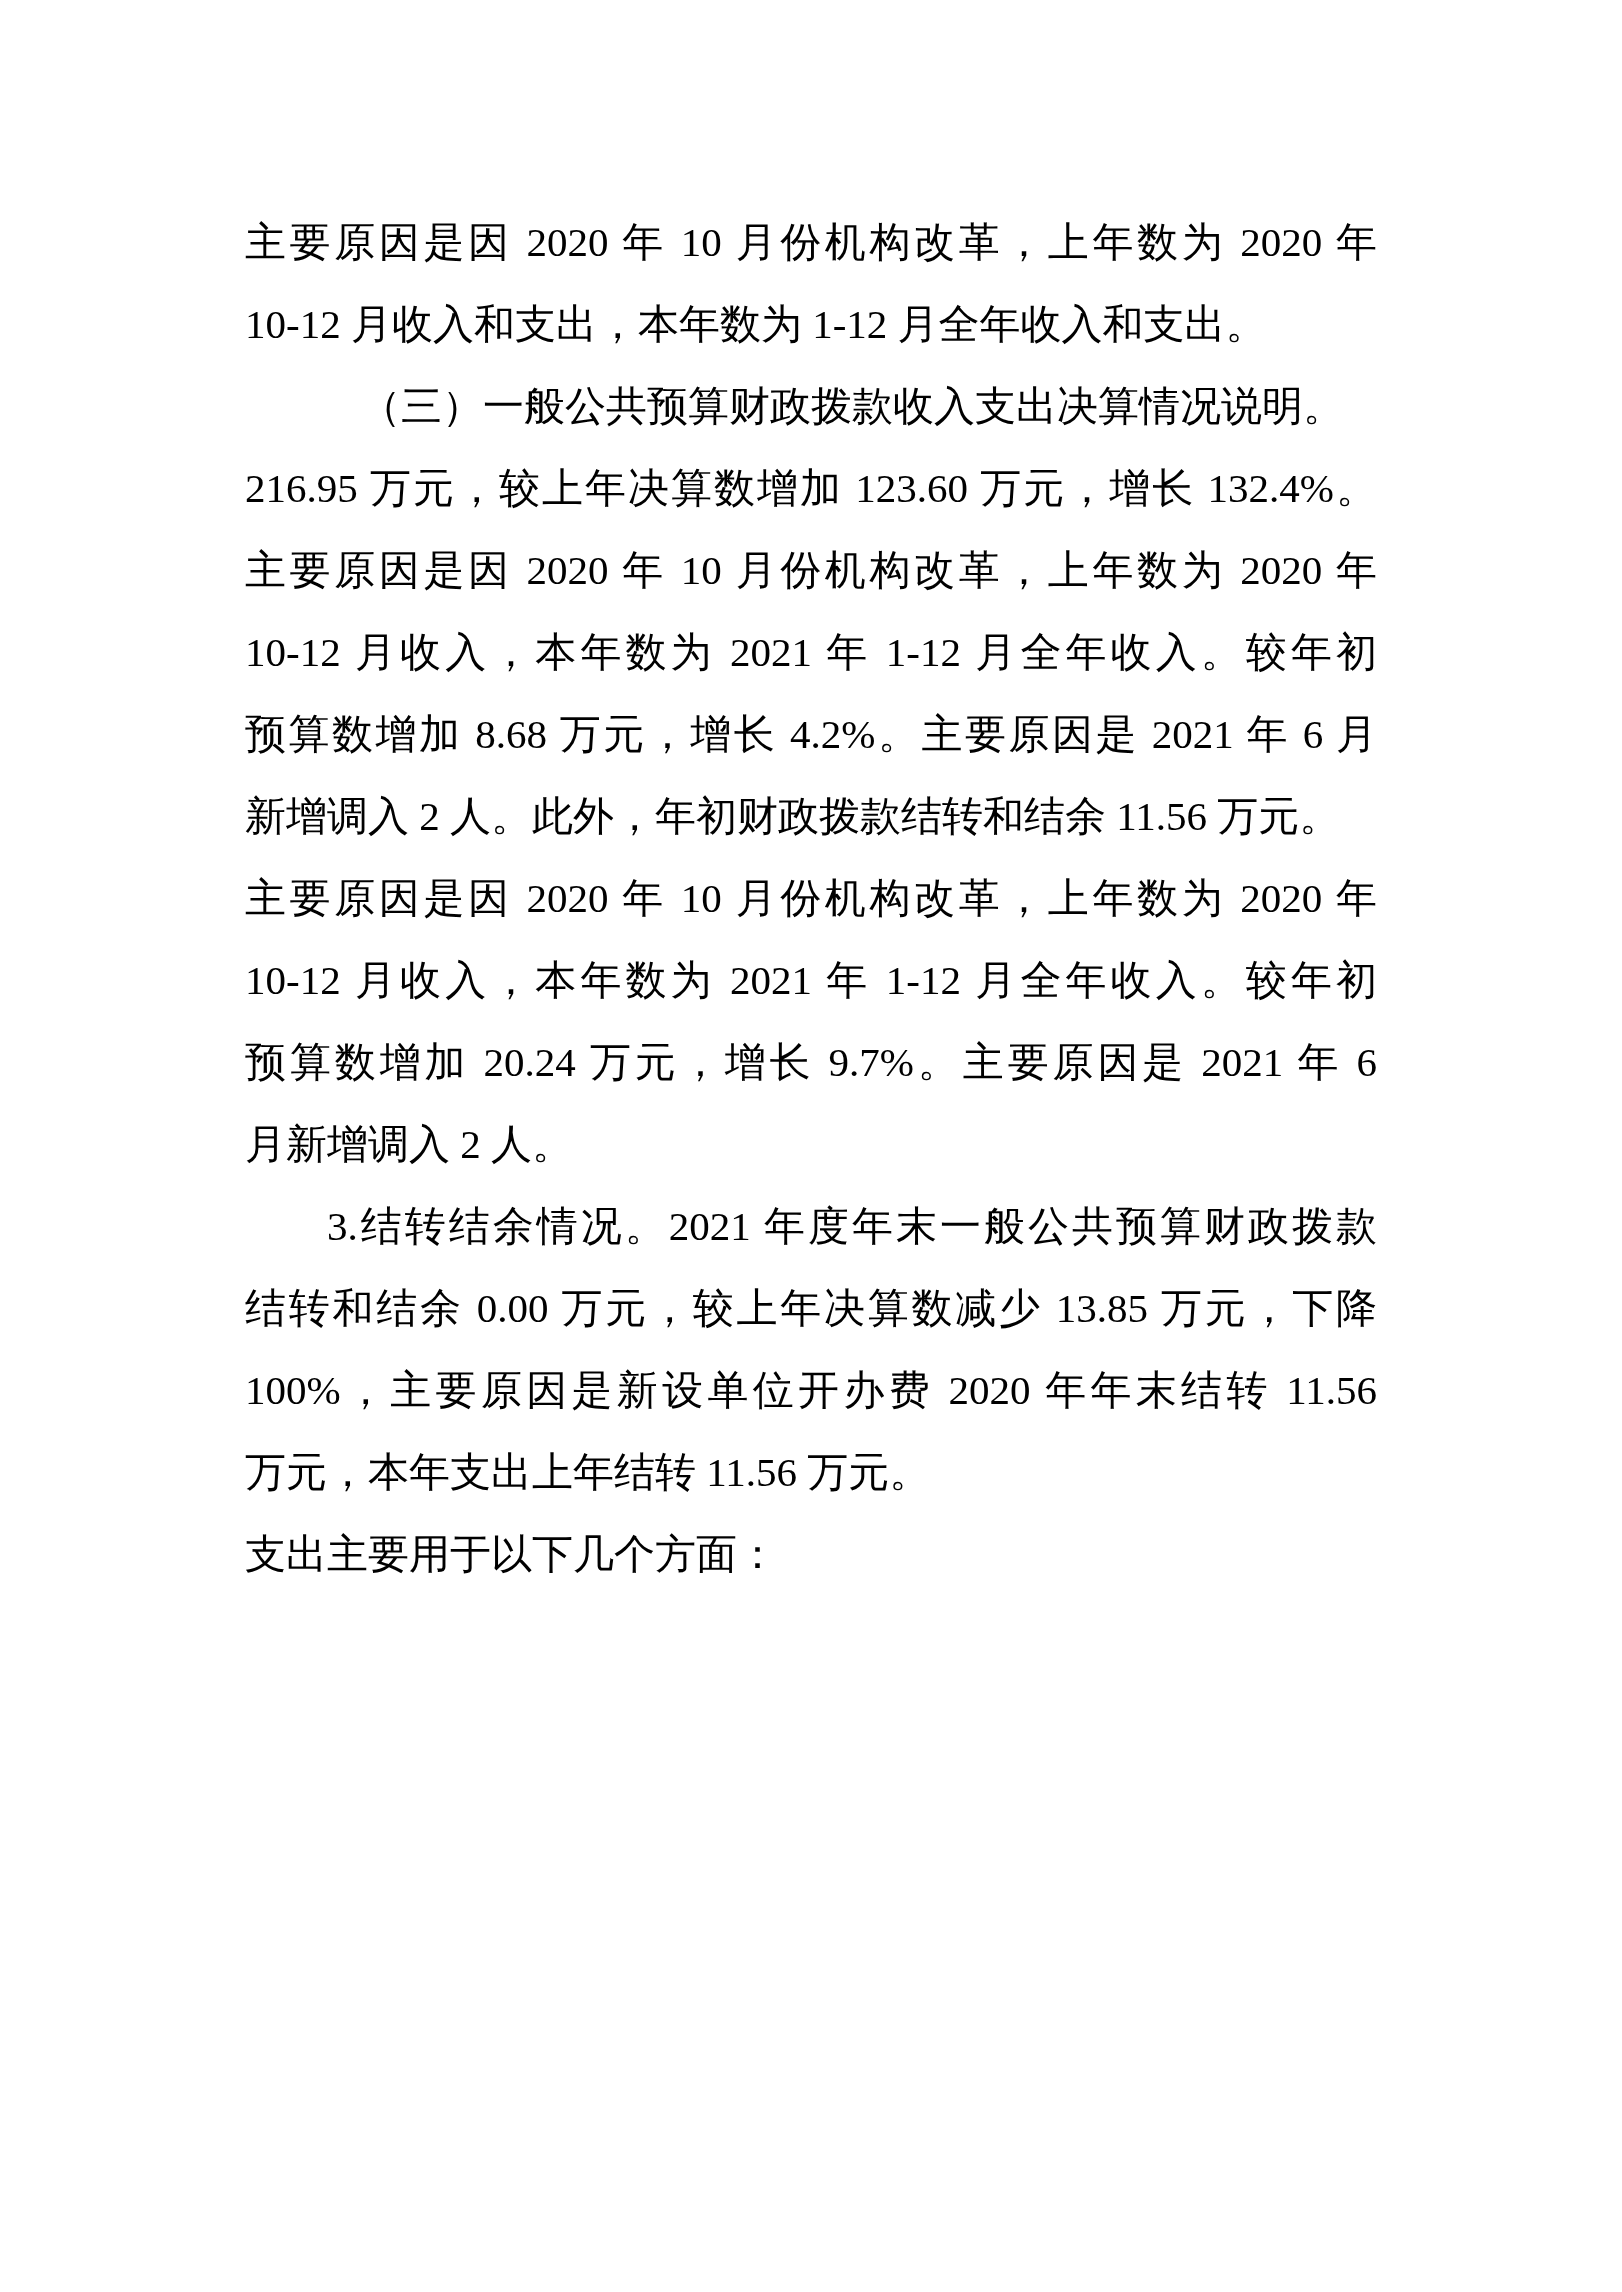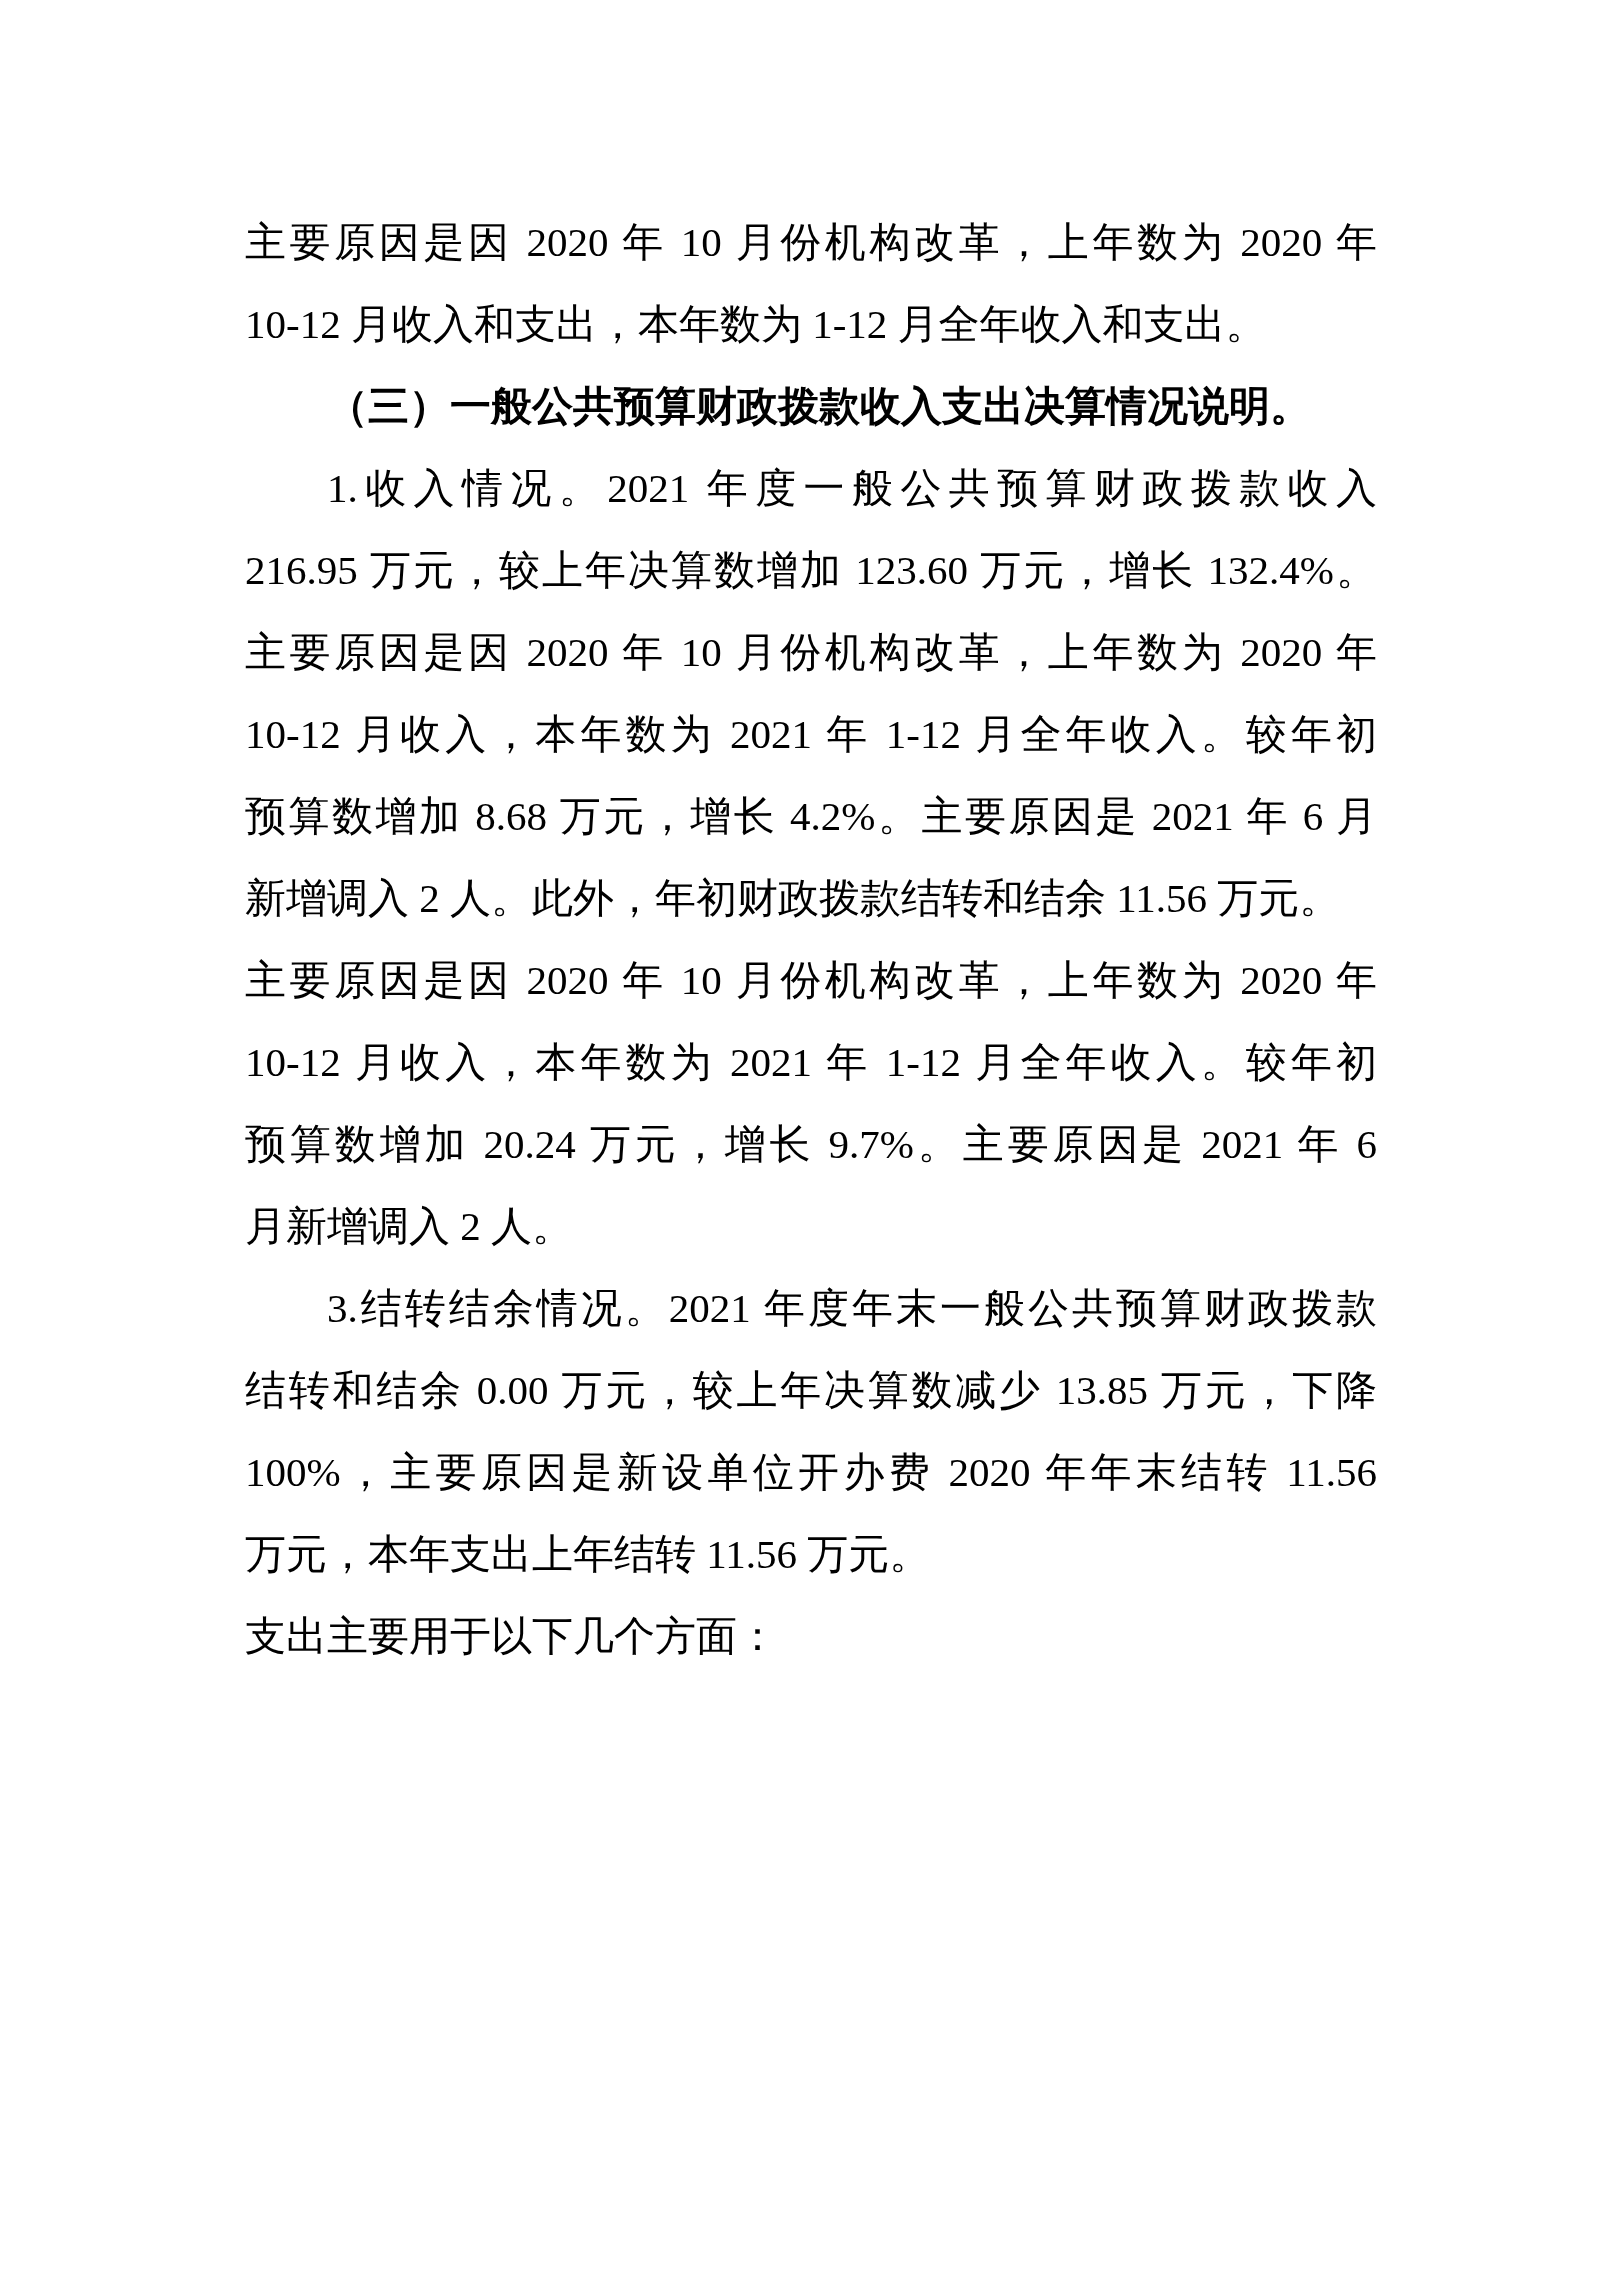--- a/index.html
+++ b/index.html
@@ -31,32 +31,32 @@
     text-align: left;
   }
   .line.j {
     text-align: justify;
     text-align-last: justify;
   }
   .line.ind {
     text-indent: 82px;
   }
   .line.b {
-    font-weight: bold;
+    font-weight: normal;
+    text-align: center;
   }
 </style>
 </head>
 <body>
 
 <div class="page">
   <div class="content" id="document-body">
       <div class="line j">主要原因是因 2020 年 10 月份机构改革，上年数为 2020 年</div>
       <div class="line">10-12 月收入和支出，本年数为 1-12 月全年收入和支出。</div>
       <div class="line ind b">（三）一般公共预算财政拨款收入支出决算情况说明。</div>
-      <div class="line j ind">1.收入情况。2021 年度一般公共预算财政拨款收入</div>
       <div class="line j">216.95 万元，较上年决算数增加 123.60 万元，增长 132.4%。</div>
       <div class="line j">主要原因是因 2020 年 10 月份机构改革，上年数为 2020 年</div>
       <div class="line j">10-12 月收入，本年数为 2021 年 1-12 月全年收入。较年初</div>
       <div class="line j">预算数增加 8.68 万元，增长 4.2%。主要原因是 2021 年 6 月</div>
       <div class="line">新增调入 2 人。此外，年初财政拨款结转和结余 11.56 万元。</div>
       <div class="line j">主要原因是因 2020 年 10 月份机构改革，上年数为 2020 年</div>
       <div class="line j">10-12 月收入，本年数为 2021 年 1-12 月全年收入。较年初</div>
       <div class="line j">预算数增加 20.24 万元，增长 9.7%。主要原因是 2021 年 6</div>
       <div class="line">月新增调入 2 人。</div>
       <div class="line j ind">3.结转结余情况。2021 年度年末一般公共预算财政拨款</div>

